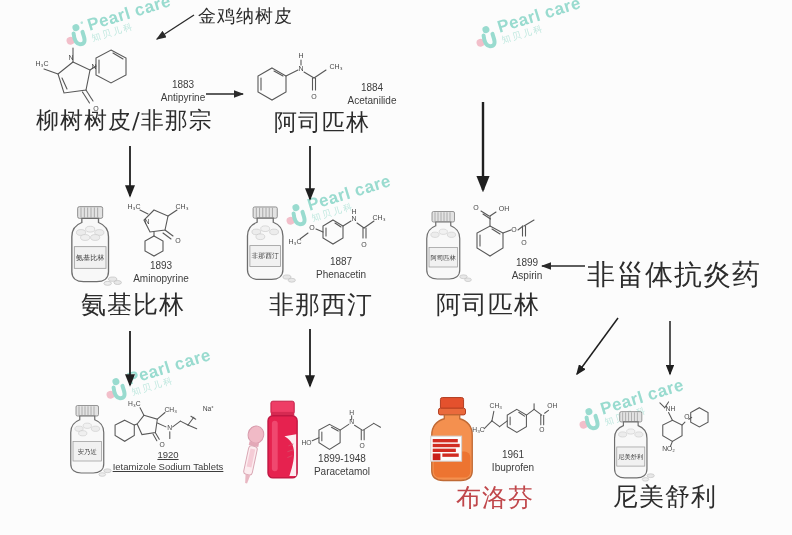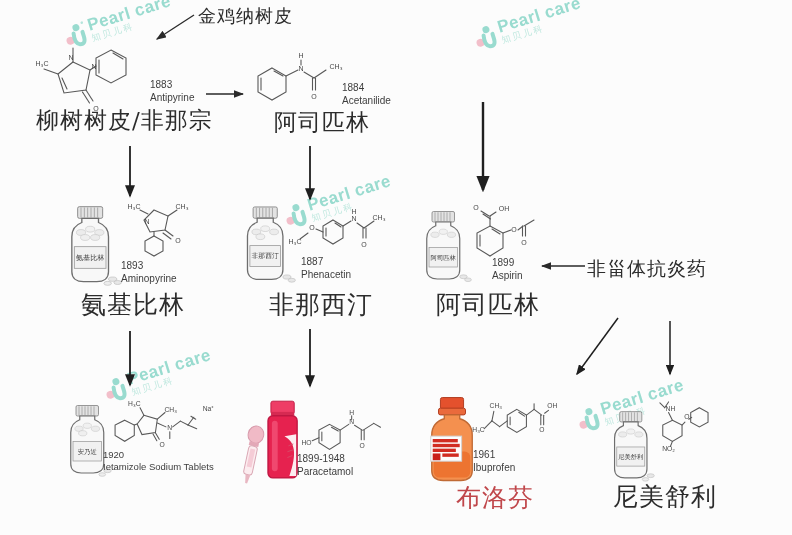--- a/index.html
+++ b/index.html
@@ -3,21 +3,21 @@
 <meta charset="utf-8">
 <style>
   html,body{margin:0;padding:0;background:#ffffff;}
   .canvas{
     position:relative;width:792px;height:535px;background:#fcfcfc;overflow:hidden;
     font-family:"Liberation Sans",sans-serif;color:#2e2e2e;
   }
   .cn{font-family:"DejaVu Serif","Liberation Serif",serif;color:#2c2c2c;}
   .cap{position:absolute;white-space:nowrap;font-size:25px;letter-spacing:1px;}
   .cap.center{width:200px;text-align:center;}
-  .yr{position:absolute;font-size:10px;line-height:1.3;color:#3d3d3d;}
+  .yr{position:absolute;text-align:center;font-size:10px;line-height:1.3;color:#3d3d3d;}
   .yr .en{display:block;}
   .red1{color:#b5494f;}
   .red2{color:#c0474b;}
   
   .wm{position:absolute;display:flex;align-items:center;gap:4px;transform:rotate(-17deg);opacity:.9;}
   .wm-txt{display:flex;flex-direction:column;line-height:1;}
   .wm-brand{color:#8fd8cb;font-weight:bold;font-size:17px;letter-spacing:.5px;}
   .wm-cn{color:#b9e6dc;font-size:9px;letter-spacing:2px;margin-top:1px;}
   svg{position:absolute;overflow:visible;}
   svg text{font-family:"Liberation Sans",sans-serif;fill:#474747;}
@@ -259,21 +259,21 @@
     <text x="38" y="8" text-anchor="middle" font-size="8">OH</text>
     <text x="48" y="29" text-anchor="middle">O</text>
     <text x="58" y="42" text-anchor="middle">O</text>
   </svg>
   <div class="yr" style="left:492px;top:256px;width:70px;">
     <span class="en">1899</span>
     <span class="en">Aspirin</span>
   </div>
   <div class="cap cn center" style="left:388px;top:288px;">阿司匹林</div>
 
-  <div class="cap cn" style="left:587px;top:256px;font-size:19px;">非甾体抗炎药</div>
+  <div class="cap cn" style="left:587px;top:256px;font-size:28px;">非甾体抗炎药</div>
 
   <svg style="left:61px;top:394px;" width="54" height="92" viewBox="0 0 72 96">
     <rect x="20" y="2" width="30" height="14" rx="2" fill="#e3e3e3" stroke="#7a7a7a"></rect>
     <path d="M24,3 V15 M28,3 V15 M32,3 V15 M36,3 V15 M40,3 V15 M44,3 V15" stroke="#9c9c9c" stroke-width="1" fill="none"></path>
     <path d="M25,16 L45,16 L45,21 C53,24 57,30 57,38 L57,80 C57,88 51,92 43,92 L27,92 C19,92 13,88 13,80 L13,38 C13,30 17,24 25,21 Z" fill="#f8f8f8" stroke="#6e6e6e" stroke-width="1.6"></path>
     <ellipse cx="24" cy="33" rx="5.5" ry="3.5" fill="#ececec" stroke="#c9c9c9" stroke-width=".8"></ellipse>
     <ellipse cx="35" cy="29" rx="5.5" ry="3.5" fill="#f1f1f1" stroke="#c9c9c9" stroke-width=".8"></ellipse>
     <ellipse cx="46" cy="33" rx="5.5" ry="3.5" fill="#ececec" stroke="#c9c9c9" stroke-width=".8"></ellipse>
     <ellipse cx="29" cy="39" rx="5.5" ry="3.5" fill="#efefef" stroke="#c9c9c9" stroke-width=".8"></ellipse>
     <rect x="16" y="50" width="38" height="26" fill="#f1f1f1" stroke="#9b9b9b"></rect>
@@ -295,21 +295,21 @@
     <line x1="72" y1="22" x2="80" y2="26"></line>
     <line x1="80" y1="26" x2="86" y2="18"></line>
       <line x1="80" y1="26" x2="89" y2="30"></line>
       <line x1="83" y1="17" x2="88" y2="20"></line>
     <text x="24" y="6" text-anchor="middle" font-size="6">H₃C</text>
     <text x="62" y="12" text-anchor="middle" font-size="6">CH₃</text>
     <text x="61" y="31" text-anchor="middle">N</text>
     <text x="53" y="49" text-anchor="middle">O</text>
     <text x="101" y="11" text-anchor="middle">Na⁺</text>
   </svg>
-  <div class="yr" style="left:103px;top:449px;width:130px;font-size:9.5px;">
+  <div class="yr" style="left:103px;top:449px;width:130px;font-size:9.5px;text-decoration:underline;">
     <span class="en">1920</span>
     <span class="en">Ietamizole Sodium Tablets</span>
   </div>
 
   <svg style="left:234px;top:397px;" width="68" height="90" viewBox="0 0 70 92">
     <g transform="rotate(12 18 60)">
       <ellipse cx="18" cy="38" rx="8" ry="9" fill="#f0bac6" stroke="#d79aab"></ellipse>
       <rect x="13" y="46" width="10" height="4" fill="#e3a8b7"></rect>
       <rect x="13.5" y="50" width="9" height="30" rx="3" fill="#fcecef" stroke="#d9a7b4"></rect>
       <rect x="15.5" y="53" width="5" height="19" fill="#f5ccd6"></rect>

